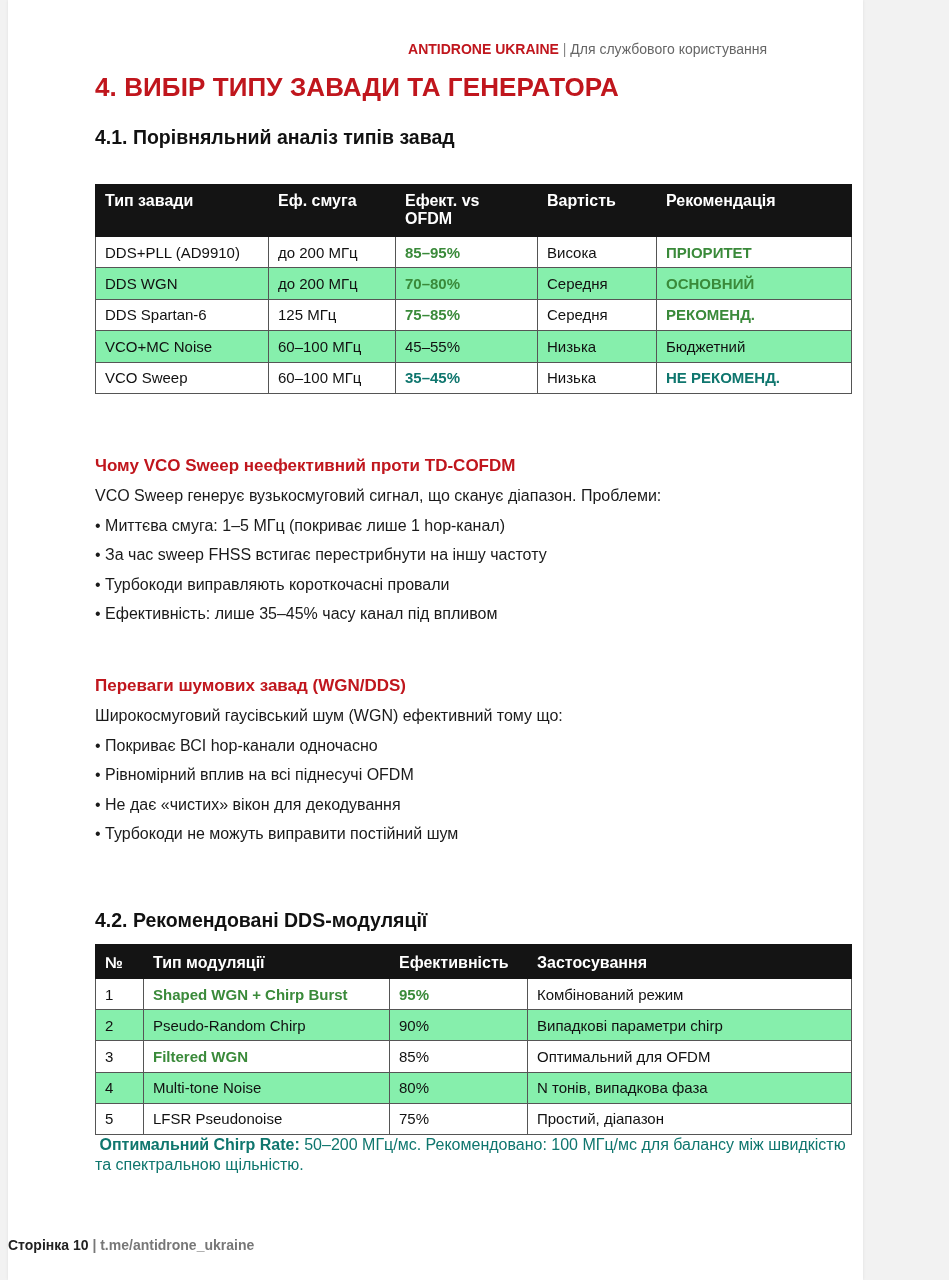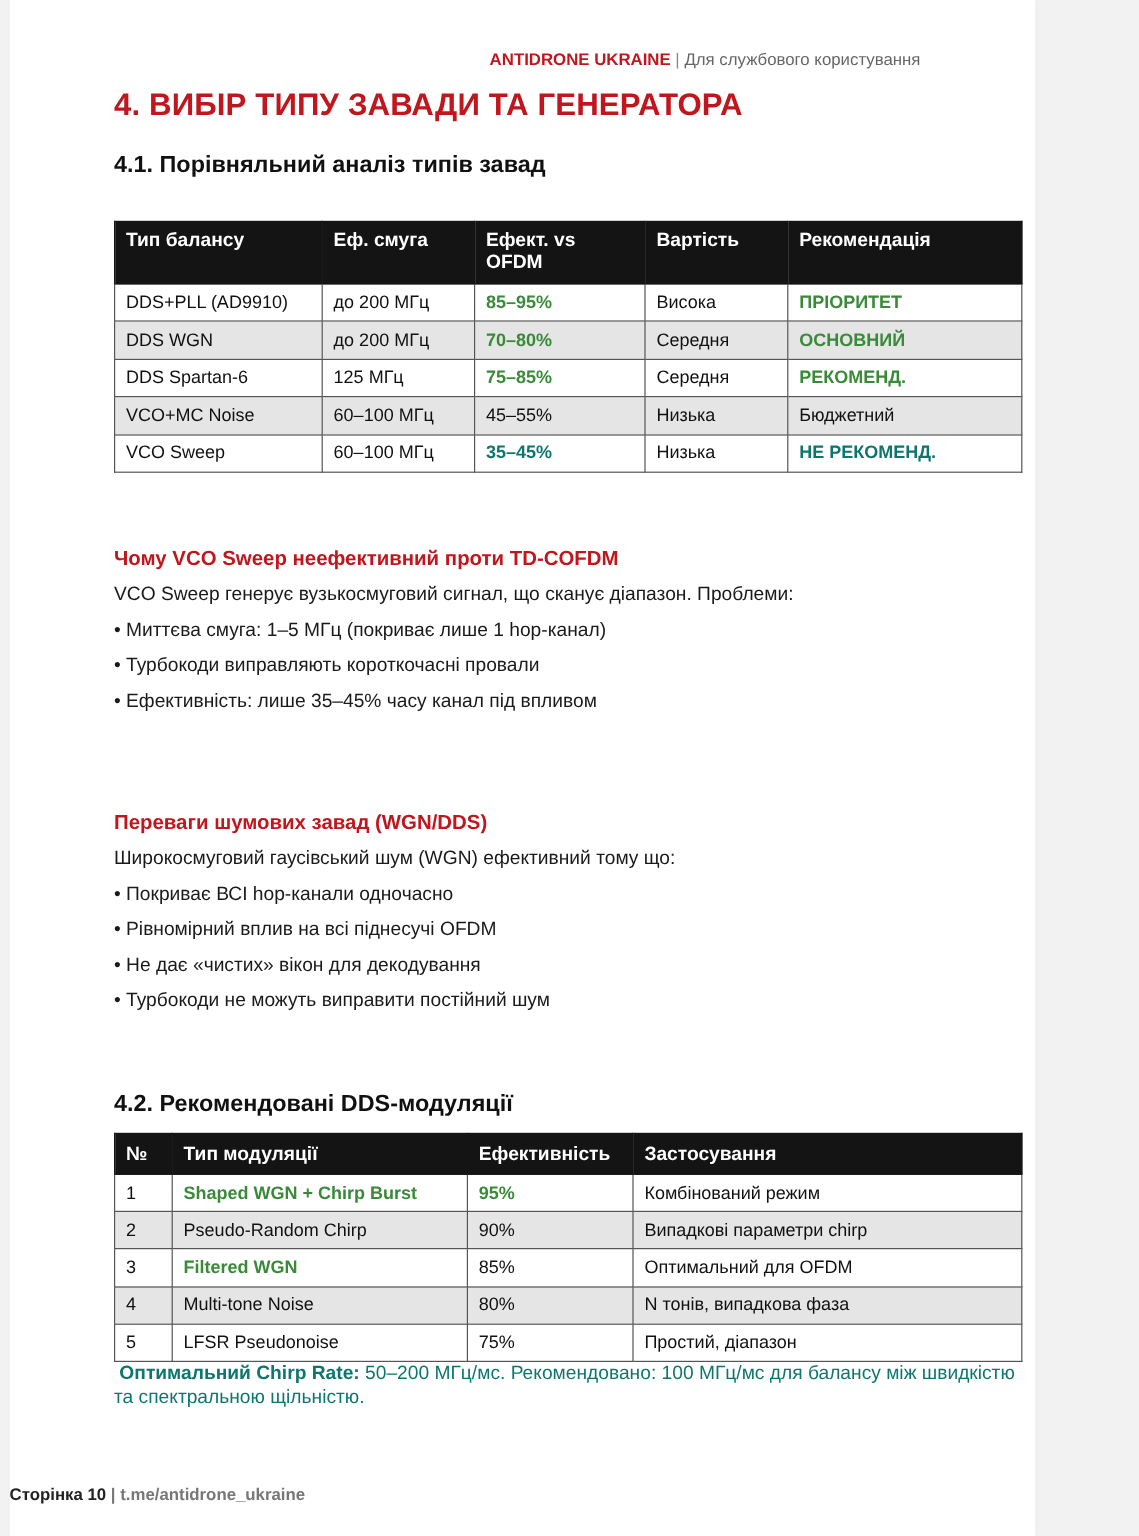--- a/index.html
+++ b/index.html
@@ -39,21 +39,21 @@
   }
   table {
     position: absolute; left: 87px; border-collapse: collapse;
     font-size: 15px; color: #111;
   }
   th {
     background: #141414; color: #fff; text-align: left; font-weight: bold;
     font-size: 16px; vertical-align: top; border: 1px solid #141414;
   }
   td { border: 1px solid #555; vertical-align: middle; }
-  tr.alt td { background: #e5e5e5; }
+  tr.alt td { background: #86efac; }
   .green { color: #3a8a3a; font-weight: bold; }
   .red { color: #0f766e; font-weight: bold; }
   #t1 { top: 184px; width: 757px; }
   #t1 th { padding: 7px 9px 6px 9px; height: 38px; }
   #t1 td { padding: 0 9px; height: 30.4px; }
   #t2 { top: 944px; width: 757px; }
   #t2 th { padding: 7px 9px 4px 9px; height: 22px; vertical-align: middle; }
   #t2 td { padding: 0 9px; height: 30.2px; }
   .note {
     position: absolute; left: 87px; top: 1135px; width: 760px;
@@ -76,21 +76,21 @@
     <span>Для службового користування</span>
   </div>
 
   <h1>4. ВИБІР ТИПУ ЗАВАДИ ТА ГЕНЕРАТОРА</h1>
 
   <h2 style="top:126px">4.1. Порівняльний аналіз типів завад</h2>
 
   <table id="t1">
     <thead>
       <tr>
-        <th style="width:154px">Тип балансу</th>
+        <th style="width:154px">Тип завади</th>
         <th style="width:108px">Еф. смуга</th>
         <th style="width:123px">Ефект. vs OFDM</th>
         <th style="width:100px">Вартість</th>
         <th>Рекомендація</th>
       </tr>
     </thead>
     <tbody id="t1-body">
         <tr>
           <td>DDS+PLL (AD9910)</td>
           <td>до 200 МГц</td>
@@ -126,20 +126,21 @@
           <td>Низька</td>
           <td class="red">НЕ РЕКОМЕНД.</td>
         </tr>
       </tbody>
   </table>
 
   <h3 style="top:456px">Чому VCO Sweep неефективний проти TD-COFDM</h3>
   <div class="para" style="top:481px">
     <div>VCO Sweep генерує вузькосмуговий сигнал, що сканує діапазон. Проблеми:</div>
     <div>• Миттєва смуга: 1–5 МГц (покриває лише 1 hop-канал)</div>
+    <div>• За час sweep FHSS встигає перестрибнути на іншу частоту</div>
     <div>• Турбокоди виправляють короткочасні провали</div>
     <div>• Ефективність: лише 35–45% часу канал під впливом</div>
   </div>
 
   <h3 style="top:676px">Переваги шумових завад (WGN/DDS)</h3>
   <div class="para" style="top:701px">
     <div>Широкосмуговий гаусівський шум (WGN) ефективний тому що:</div>
     <div>• Покриває ВСІ hop-канали одночасно</div>
     <div>• Рівномірний вплив на всі піднесучі OFDM</div>
     <div>• Не дає «чистих» вікон для декодування</div>

